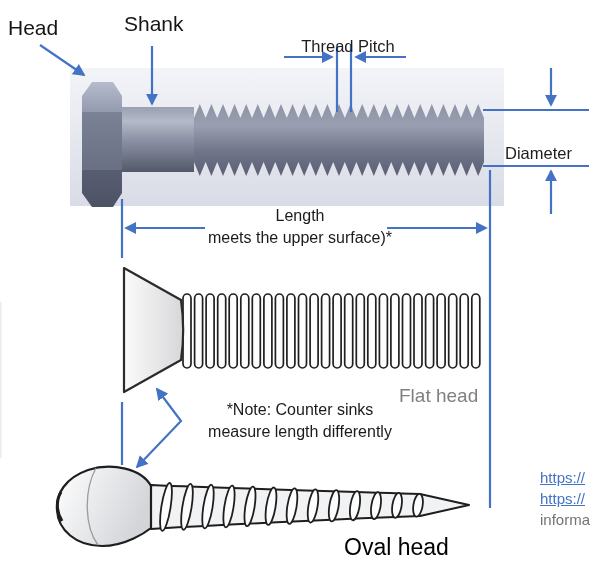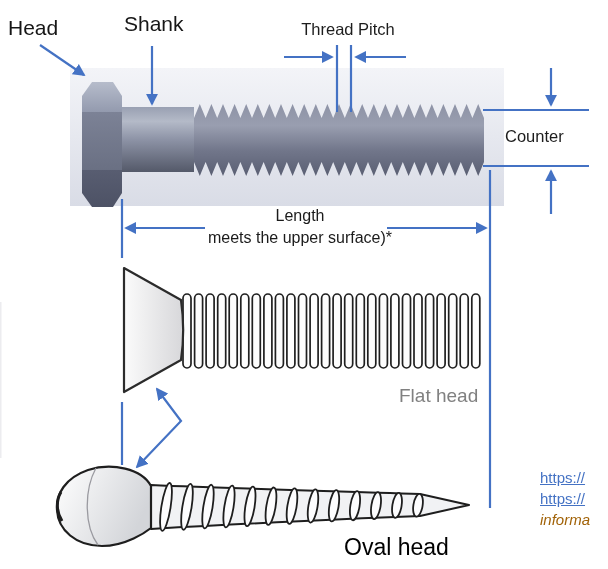--- a/index.html
+++ b/index.html
@@ -3,27 +3,27 @@
 <meta charset="utf-8">
 <style>
   html,body{margin:0;padding:0;background:#fff;}
   #page{
     position:relative;width:600px;height:569px;overflow:hidden;background:#ffffff;
     font-family:"Liberation Sans", sans-serif;color:#1d1d1d;
   }
   #art{position:absolute;left:0;top:0;}
   .lbl{position:absolute;white-space:nowrap;}
   .lbl-big{font-size:21px;color:#161616;}
-  .lbl-med{font-size:16.5px;color:#1d1d1d;}
+  .lbl-med{font-size:16.5px;color:#1d1d1d;margin-top:17px;}
   .caption{position:absolute;text-align:center;font-size:16px;line-height:21.5px;color:#1b1b1b;}
   .flat-lbl{font-size:19px;color:#808080;}
   .oval-lbl{font-size:23px;color:#000000;}
   .refs{position:absolute;left:540px;top:467px;font-size:15px;line-height:21px;}
   .refs a{color:#4472c4;text-decoration:underline;display:block;white-space:nowrap;cursor:pointer;}
-  .refs .plain{color:#a16207;white-space:nowrap;font-style:italic;}
+  .refs .plain{color:#737373;white-space:nowrap;}
 </style>
 </head>
 <body>
 
 <div id="page">
 
   <svg id="art" width="608" height="569" viewBox="0 0 608 569">
     <defs>
       <linearGradient id="panelGrad" x1="0" y1="0" x2="0" y2="1">
         <stop offset="0" stop-color="#f3f4f8"></stop>
@@ -155,29 +155,33 @@
       <path d="M96,468 C84,490 84,526 98,545" fill="none" stroke="#9a9aa0" stroke-width="1.3"></path>
       <path d="M61,492 C56,500 56,512 62,521" fill="none" stroke="#1e1e1e" stroke-width="3"></path>
     </g>
 
     <polyline points="157,389 181,421 137,467" fill="none" stroke="#4472c4" stroke-width="2.2" marker-start="url(#arr)" marker-end="url(#arr)"></polyline>
   </svg>
 
   <div class="lbl lbl-big" style="left:8px;top:16px;">Head</div>
   <div class="lbl lbl-big" style="left:124px;top:12px;">Shank</div>
   <div class="lbl lbl-med" style="left:290px;top:20px;width:116px;text-align:center;">Thread Pitch</div>
-  <div class="lbl lbl-med" style="left:505px;top:127px;">Counter</div>
+  <div class="lbl lbl-med" style="left:505px;top:127px;">Diameter</div>
 
   <div class="caption" style="left:160px;top:205px;width:280px;">
     <div>Length</div>
     <div>meets the upper surface)*</div>
   </div>
 
   <div class="lbl flat-lbl" style="left:399px;top:385px;">Flat head</div>
 
+  <div class="caption" style="left:155px;top:399px;width:290px;line-height:22px;">
+    <div>*Note: Counter sinks</div>
+    <div>measure length differently</div>
+  </div>
 
   <div class="lbl oval-lbl" style="left:344px;top:534px;">Oval head</div>
 
   <div class="refs">
     <a>https://</a>
     <a>https://</a>
     <div class="plain">informa</div>
   </div>
 
 </div>

